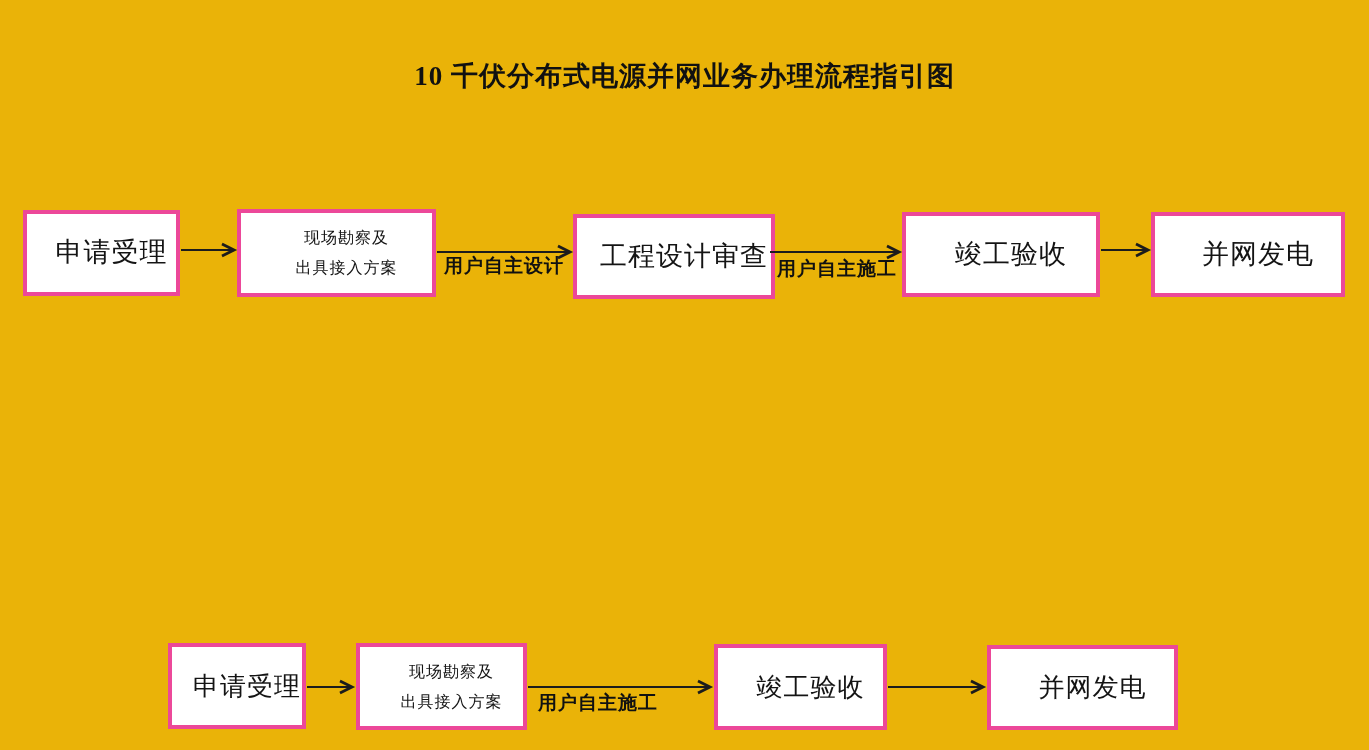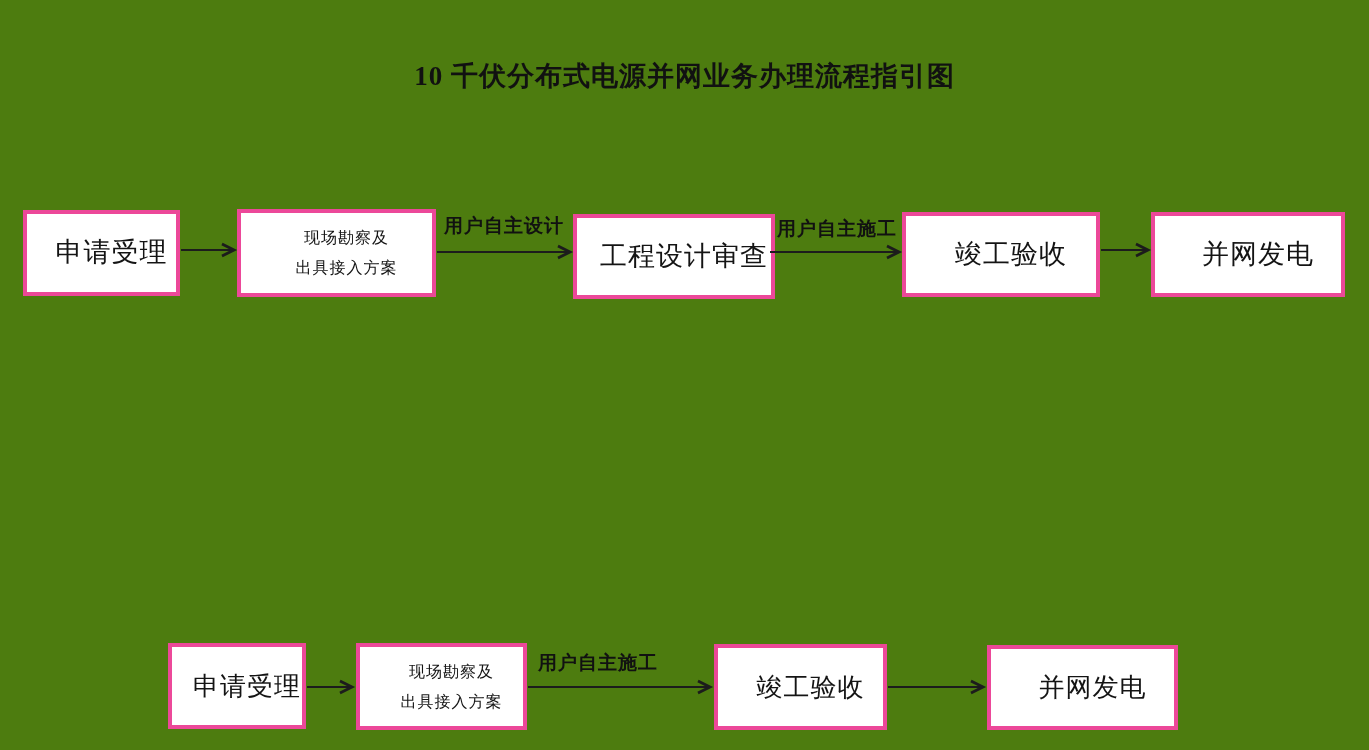--- a/index.html
+++ b/index.html
@@ -1,20 +1,20 @@
 <!DOCTYPE html>
 <html><head>
 <meta charset="utf-8">
 <style>
   html,body{margin:0;padding:0;background:#ffffff;}
   #canvas{
     position:relative;
     width:1369px;
     height:750px;
-    background:#4d7c0f;
+    background:#eab308;
     font-family:"Liberation Sans","DejaVu Sans",sans-serif;
     overflow:hidden;
   }
   .chart-title{
     position:absolute;
     left:0;
     width:100%;
     text-align:center;
     font-family:"Liberation Serif","DejaVu Serif",serif;
     font-weight:700;
@@ -51,20 +51,21 @@
     line-height:30px;
     letter-spacing:1px;
   }
   .edge-label{
     position:absolute;
     font-size:19px;
     font-weight:700;
     color:#111111;
     white-space:nowrap;
     letter-spacing:1px;
+    margin-top:40px;
   }
   svg.arrow{
     position:absolute;
     overflow:visible;
   }
   svg.arrow line{
     stroke:#1c1c1c;
     stroke-width:2;
   }
   svg.arrow path{

